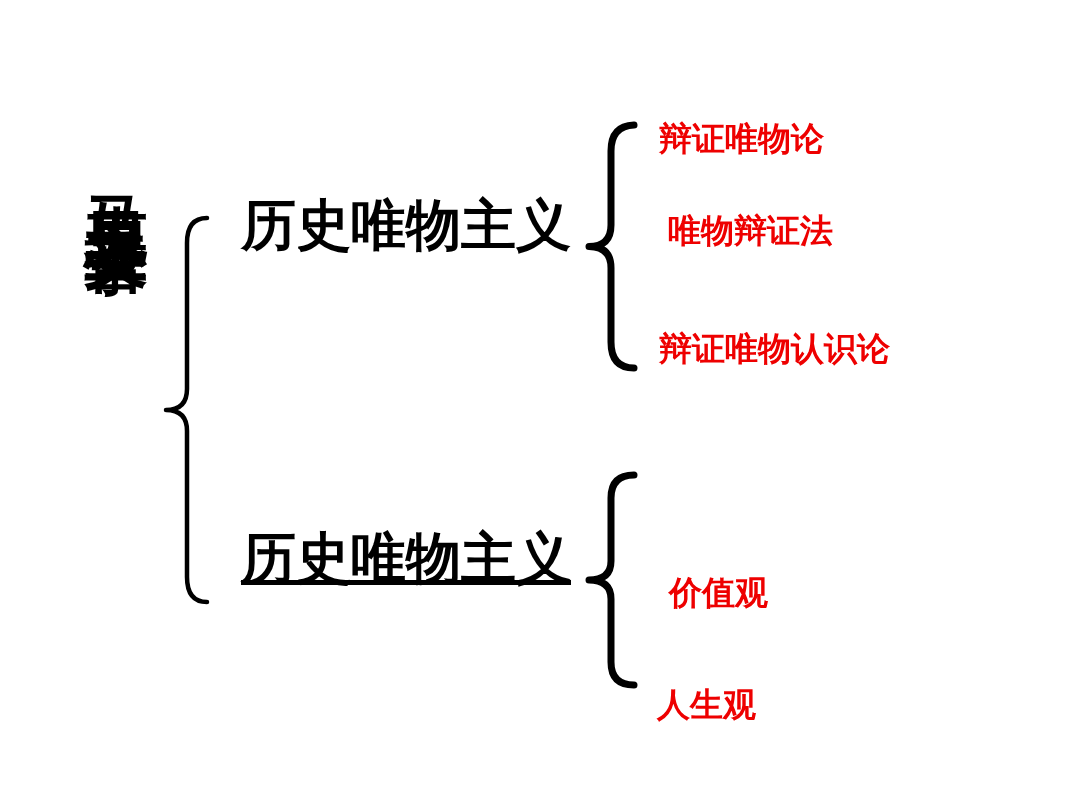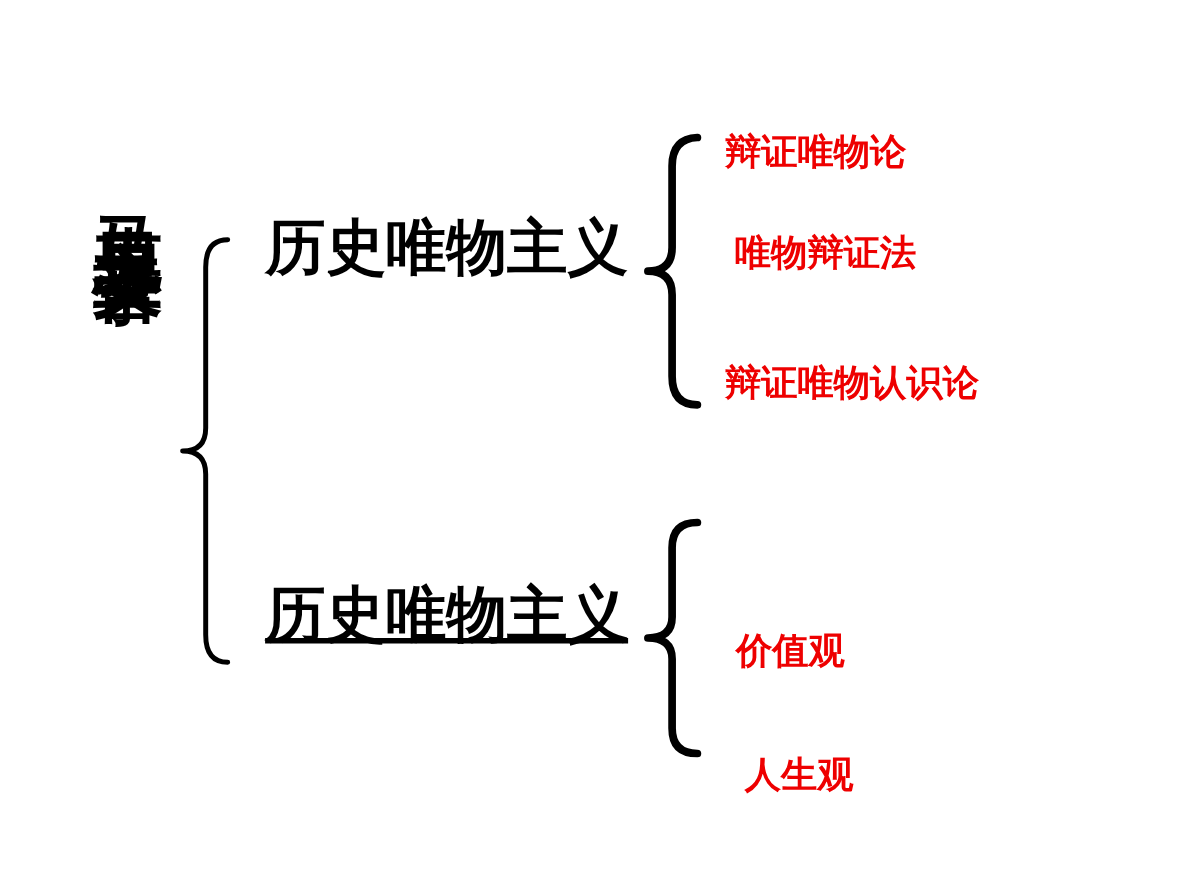--- a/index.html
+++ b/index.html
@@ -44,21 +44,21 @@
     font-weight: bold;
     color: #ee0000;
     white-space: nowrap;
     line-height: 1.1;
   }
   .leaf.l1a { left: 659px; top: 121px; }
   .leaf.l1b { left: 668px; top: 213px; }
   .leaf.l1c { left: 659px; top: 331px; }
   .leaf.l2a { left: 657px; top: 458px; }
   .leaf.l2b { left: 669px; top: 575px; }
-  .leaf.l2c { left: 657px; top: 687px; margin-left: 20px; }
+  .leaf.l2c { left: 657px; top: 687px; }
   .brace {
     position: absolute;
     overflow: visible;
   }
   .brace path {
     fill: none;
     stroke: #000000;
     stroke-linecap: round;
     stroke-linejoin: round;
   }

